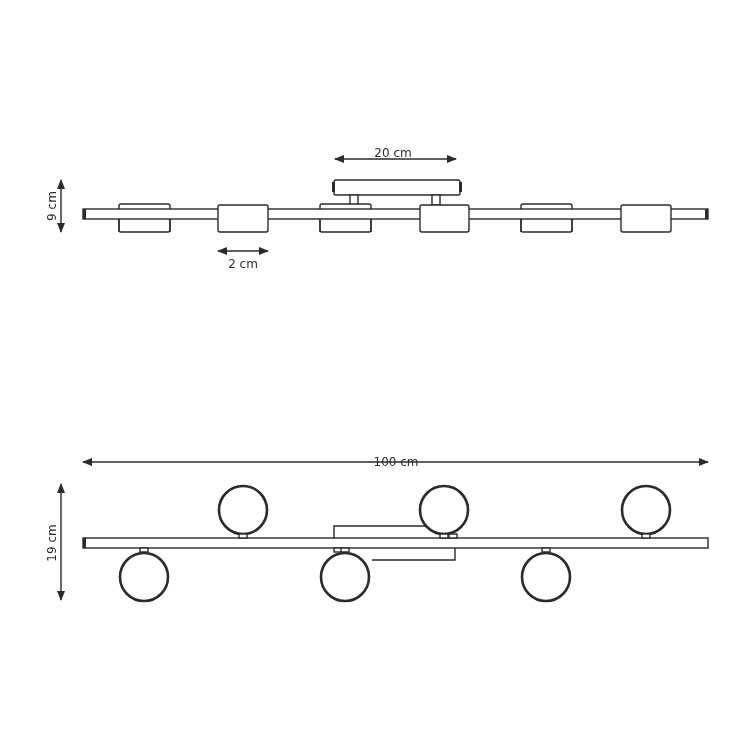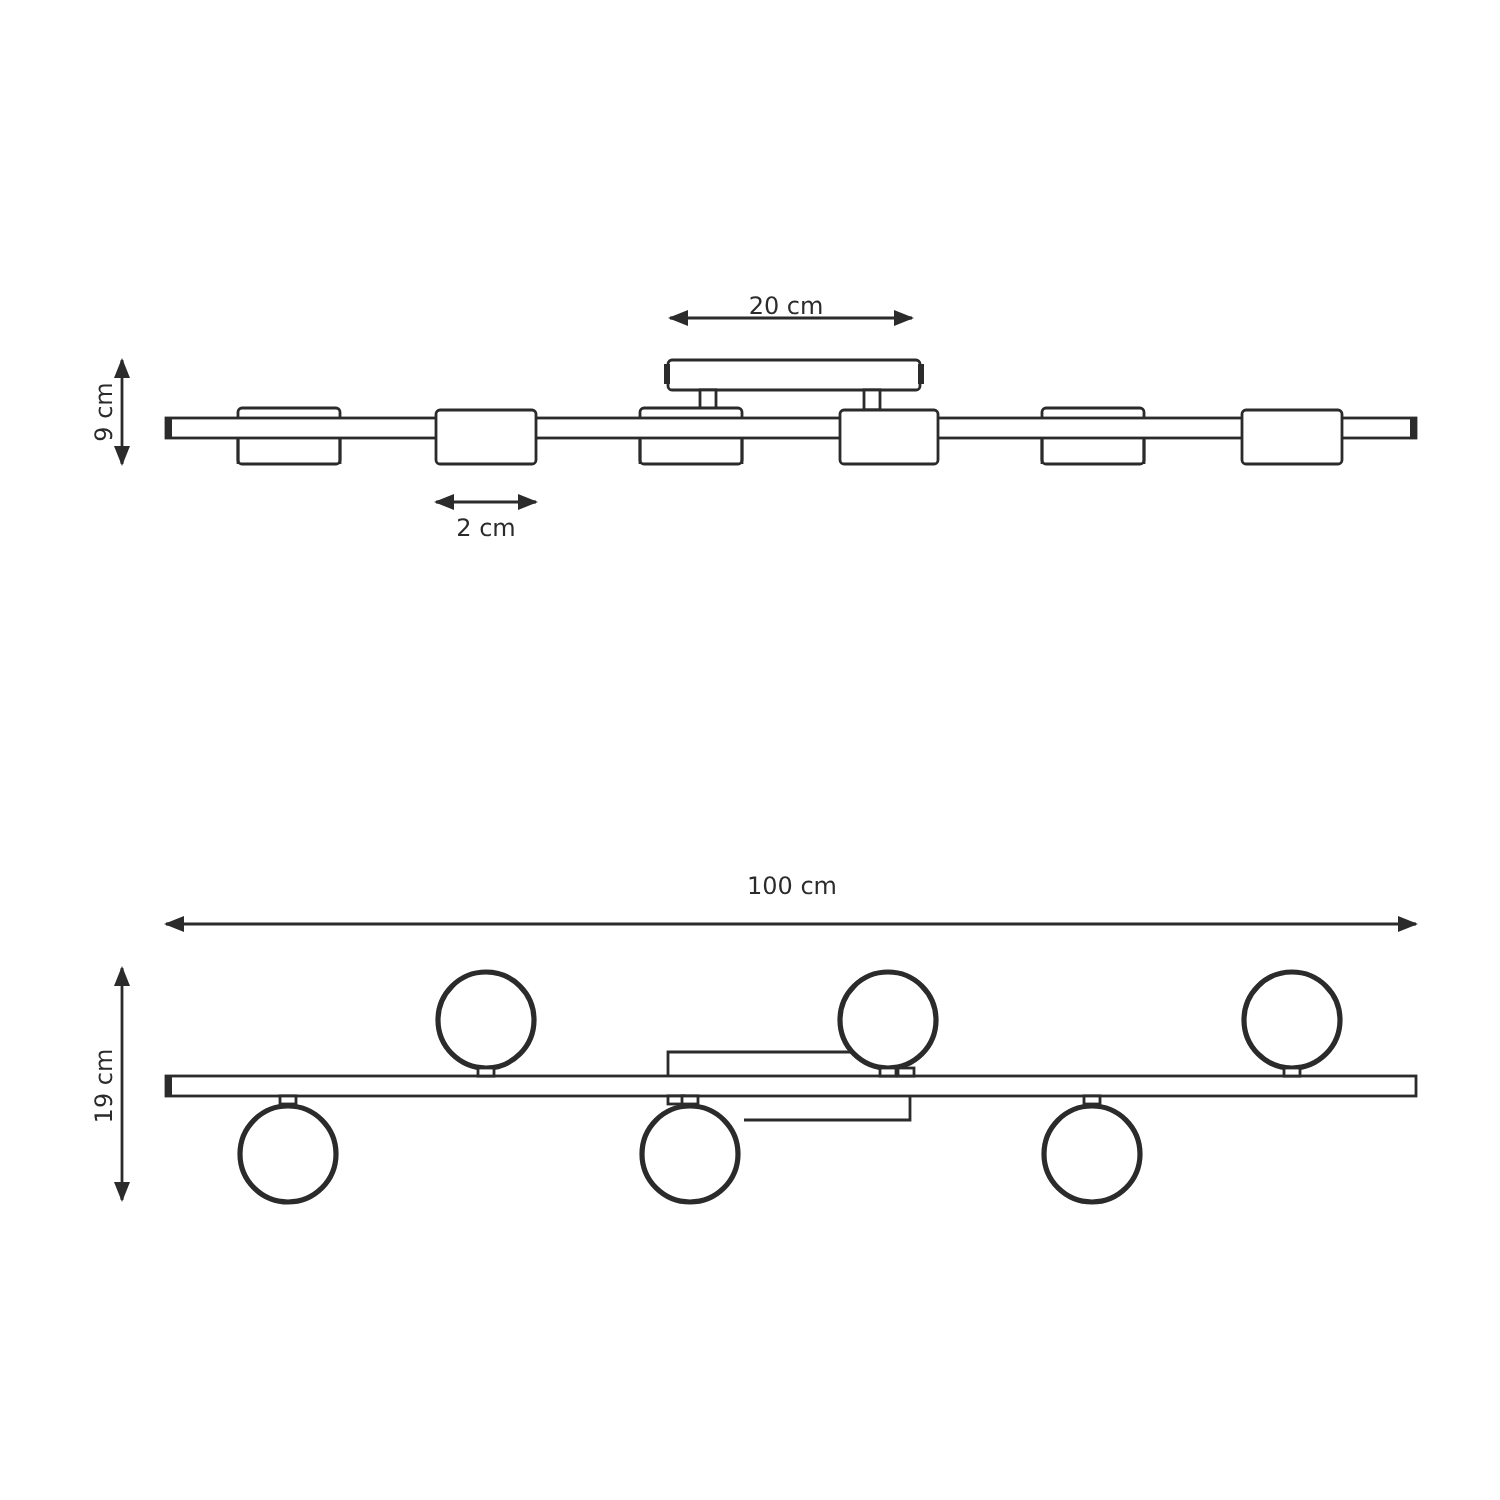--- a/index.html
+++ b/index.html
@@ -94,14 +94,14 @@
       <circle cx="144" cy="577" r="24" fill="#fff"></circle>
       <circle cx="345" cy="577" r="24" fill="#fff"></circle>
       <circle cx="546" cy="577" r="24" fill="#fff"></circle>
     </g>
   </g>
 </svg>
 
 <div class="lbl center" style="left:393px; top:147px;">20 cm</div>
 <div class="lbl center" style="left:243px; top:258px;">2 cm</div>
 <div class="lbl vert" style="left:52px; top:206px;">9 cm</div>
-<div class="lbl center" style="left:396px; top:437px;">100 cm</div>
+<div class="lbl center" style="left:396px; top:456px;">100 cm</div>
 <div class="lbl vert" style="left:52px; top:543px;">19 cm</div>
 
 </body></html>

